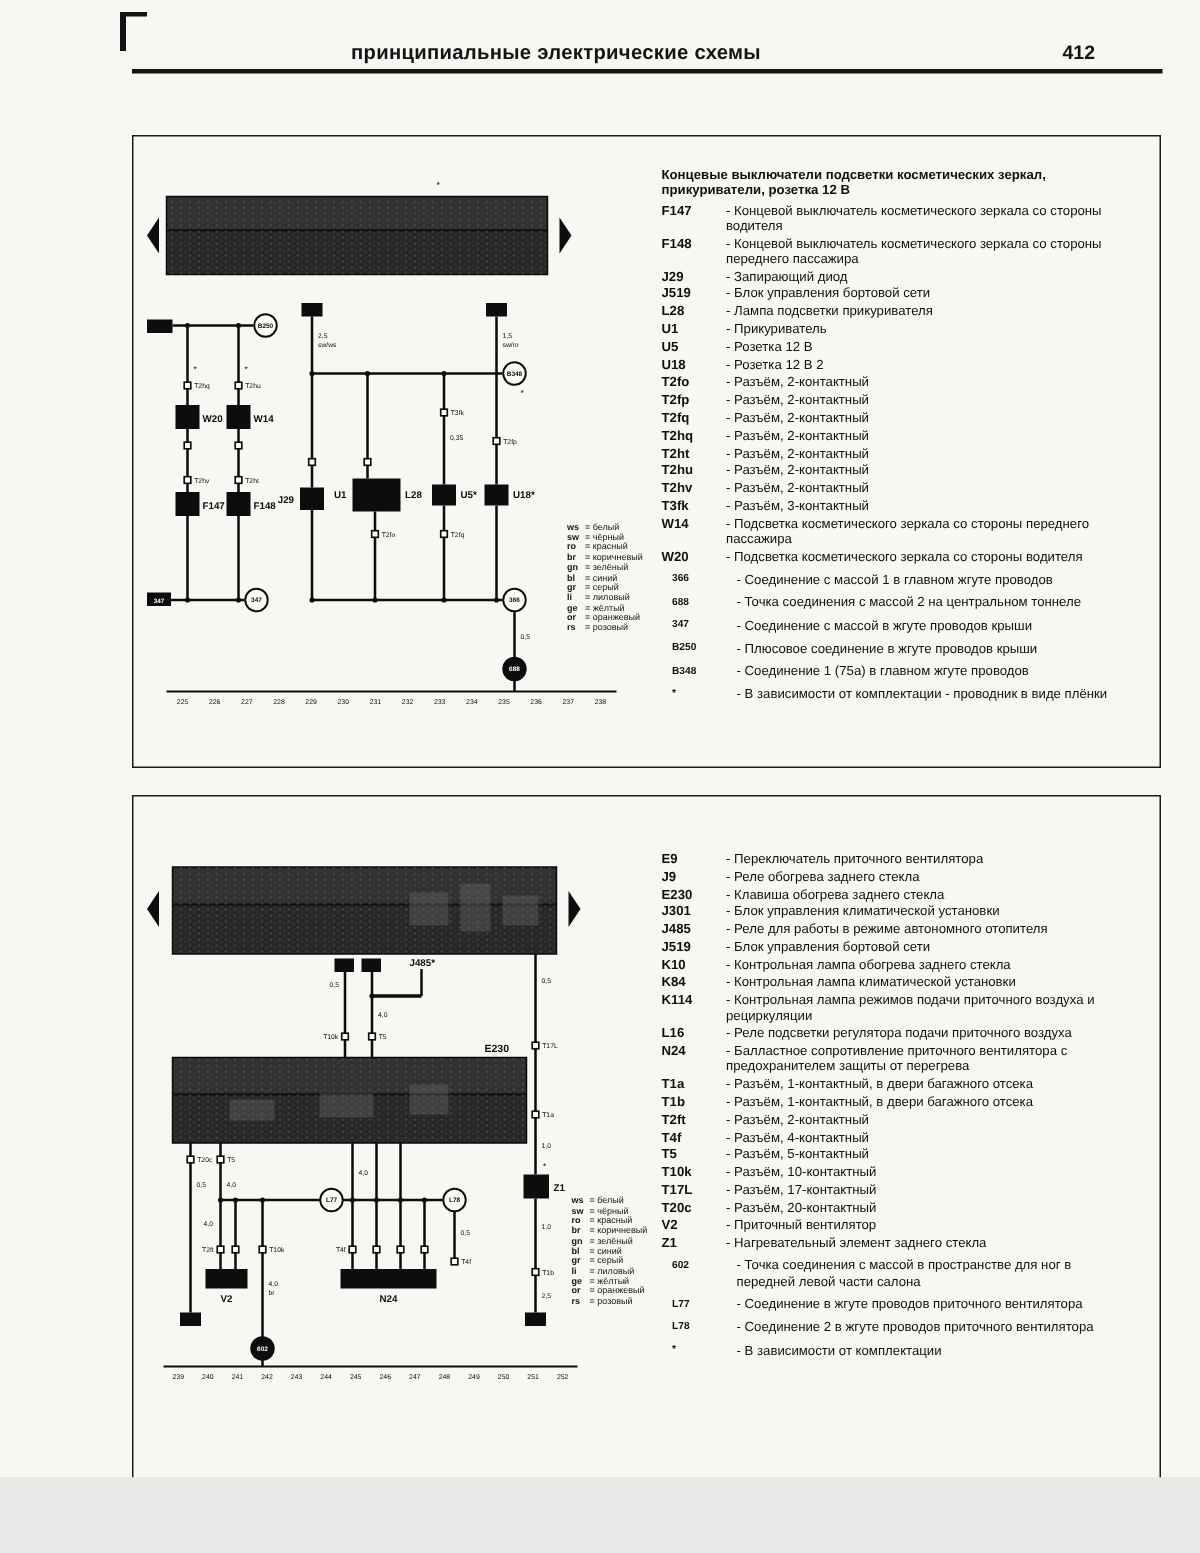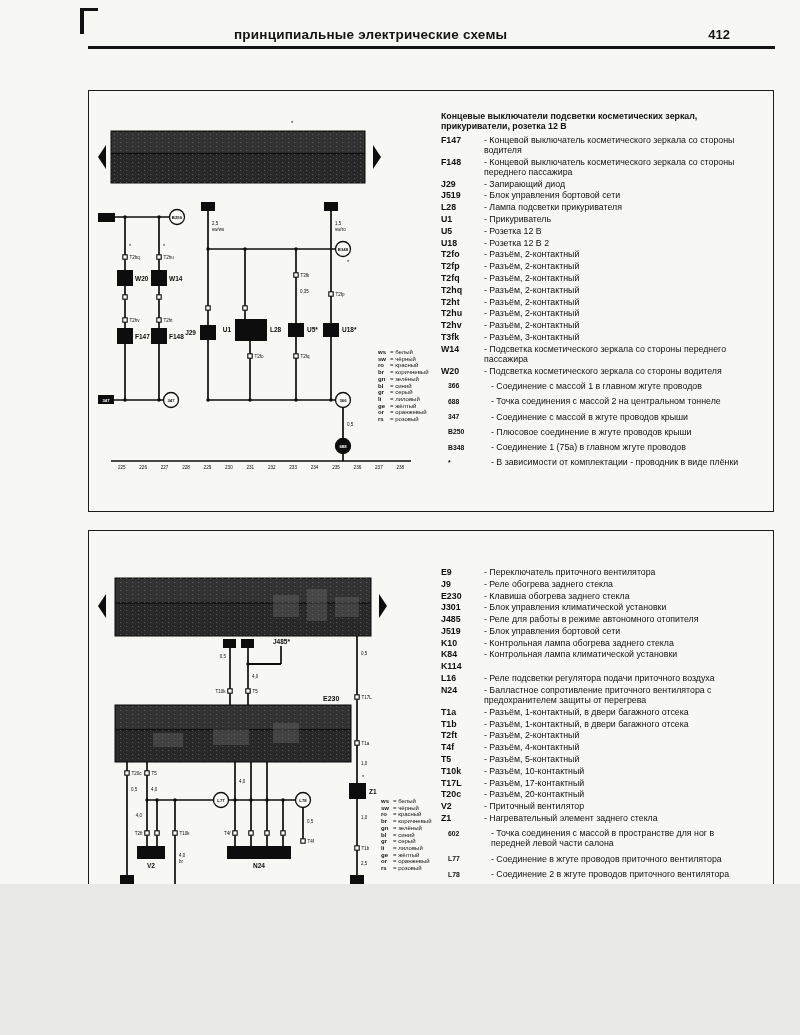--- a/index.html
+++ b/index.html
@@ -1,16 +1,16 @@
 <!DOCTYPE html>
 <html><head>
 <meta charset="utf-8">
 <style>
   html,body{margin:0;padding:0;background:#e8e8e6;}
-  .page{position:relative;width:800px;height:884px;background:#f7f7f3;
+  .page{position:relative;width:800px;height:985px;background:#f7f7f3;
         font-family:"Liberation Sans",sans-serif;color:#141414;overflow:hidden;}
   
   .header{position:absolute;left:88px;top:14px;width:687px;height:28px;
           display:flex;align-items:flex-end;border-bottom:3px solid #151515;padding-bottom:4px;}
   .hdr-title{flex:1;text-align:center;font-weight:bold;font-size:13.5px;padding-right:55px;letter-spacing:.2px;}
   .hdr-num{font-weight:bold;font-size:13px;padding-right:45px;}
   
   .panel{position:absolute;left:88px;width:684px;border:1.6px solid #1c1c1c;border-radius:0;}
   .panel1{top:90px;height:420px;}
   .panel2{top:530px;height:480px;}
@@ -581,20 +581,21 @@
             <span class="li-desc">- Контрольная лампа обогрева заднего стекла</span>
           </div>
 
           <div class="li-row">
             <span class="li-code">K84</span>
             <span class="li-desc">- Контрольная лампа климатической установки</span>
           </div>
 
           <div class="li-row">
             <span class="li-code">K114</span>
+            <span class="li-desc">- Контрольная лампа режимов подачи приточного воздуха и рециркуляции</span>
           </div>
 
           <div class="li-row">
             <span class="li-code">L16</span>
             <span class="li-desc">- Реле подсветки регулятора подачи приточного воздуха</span>
           </div>
 
           <div class="li-row">
             <span class="li-code">N24</span>
             <span class="li-desc">- Балластное сопротивление приточного вентилятора с предохранителем защиты от перегрева</span>

